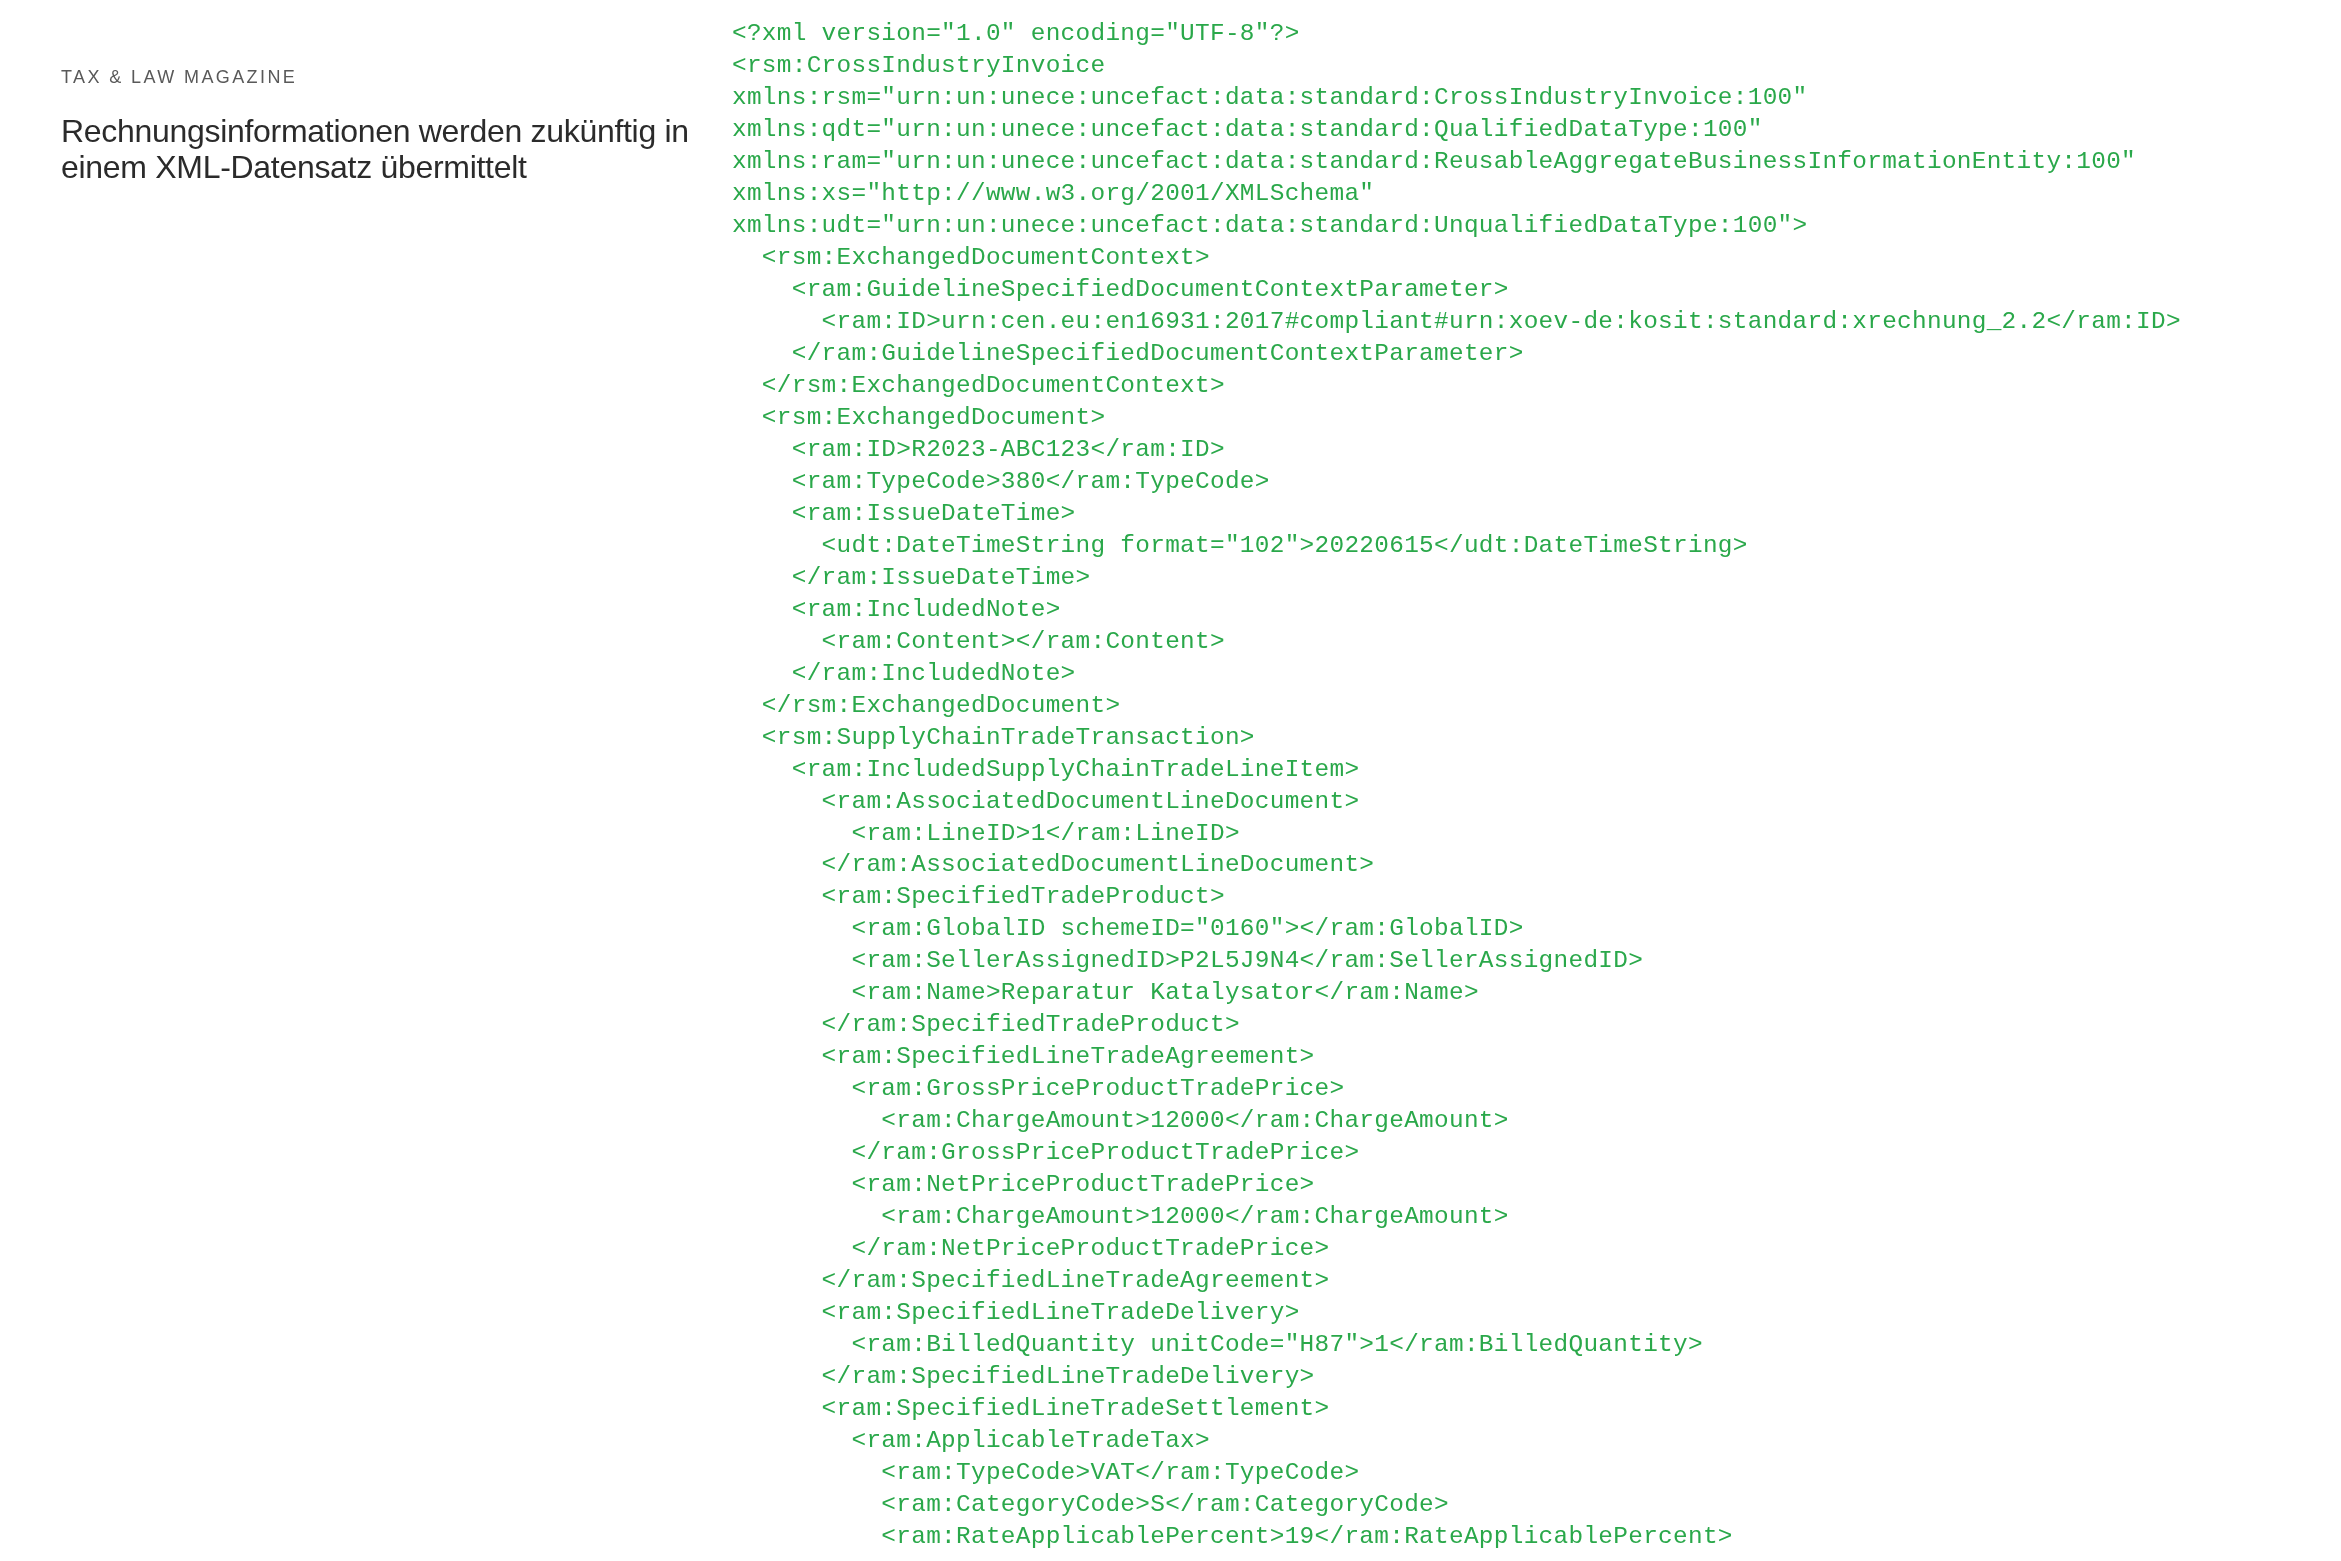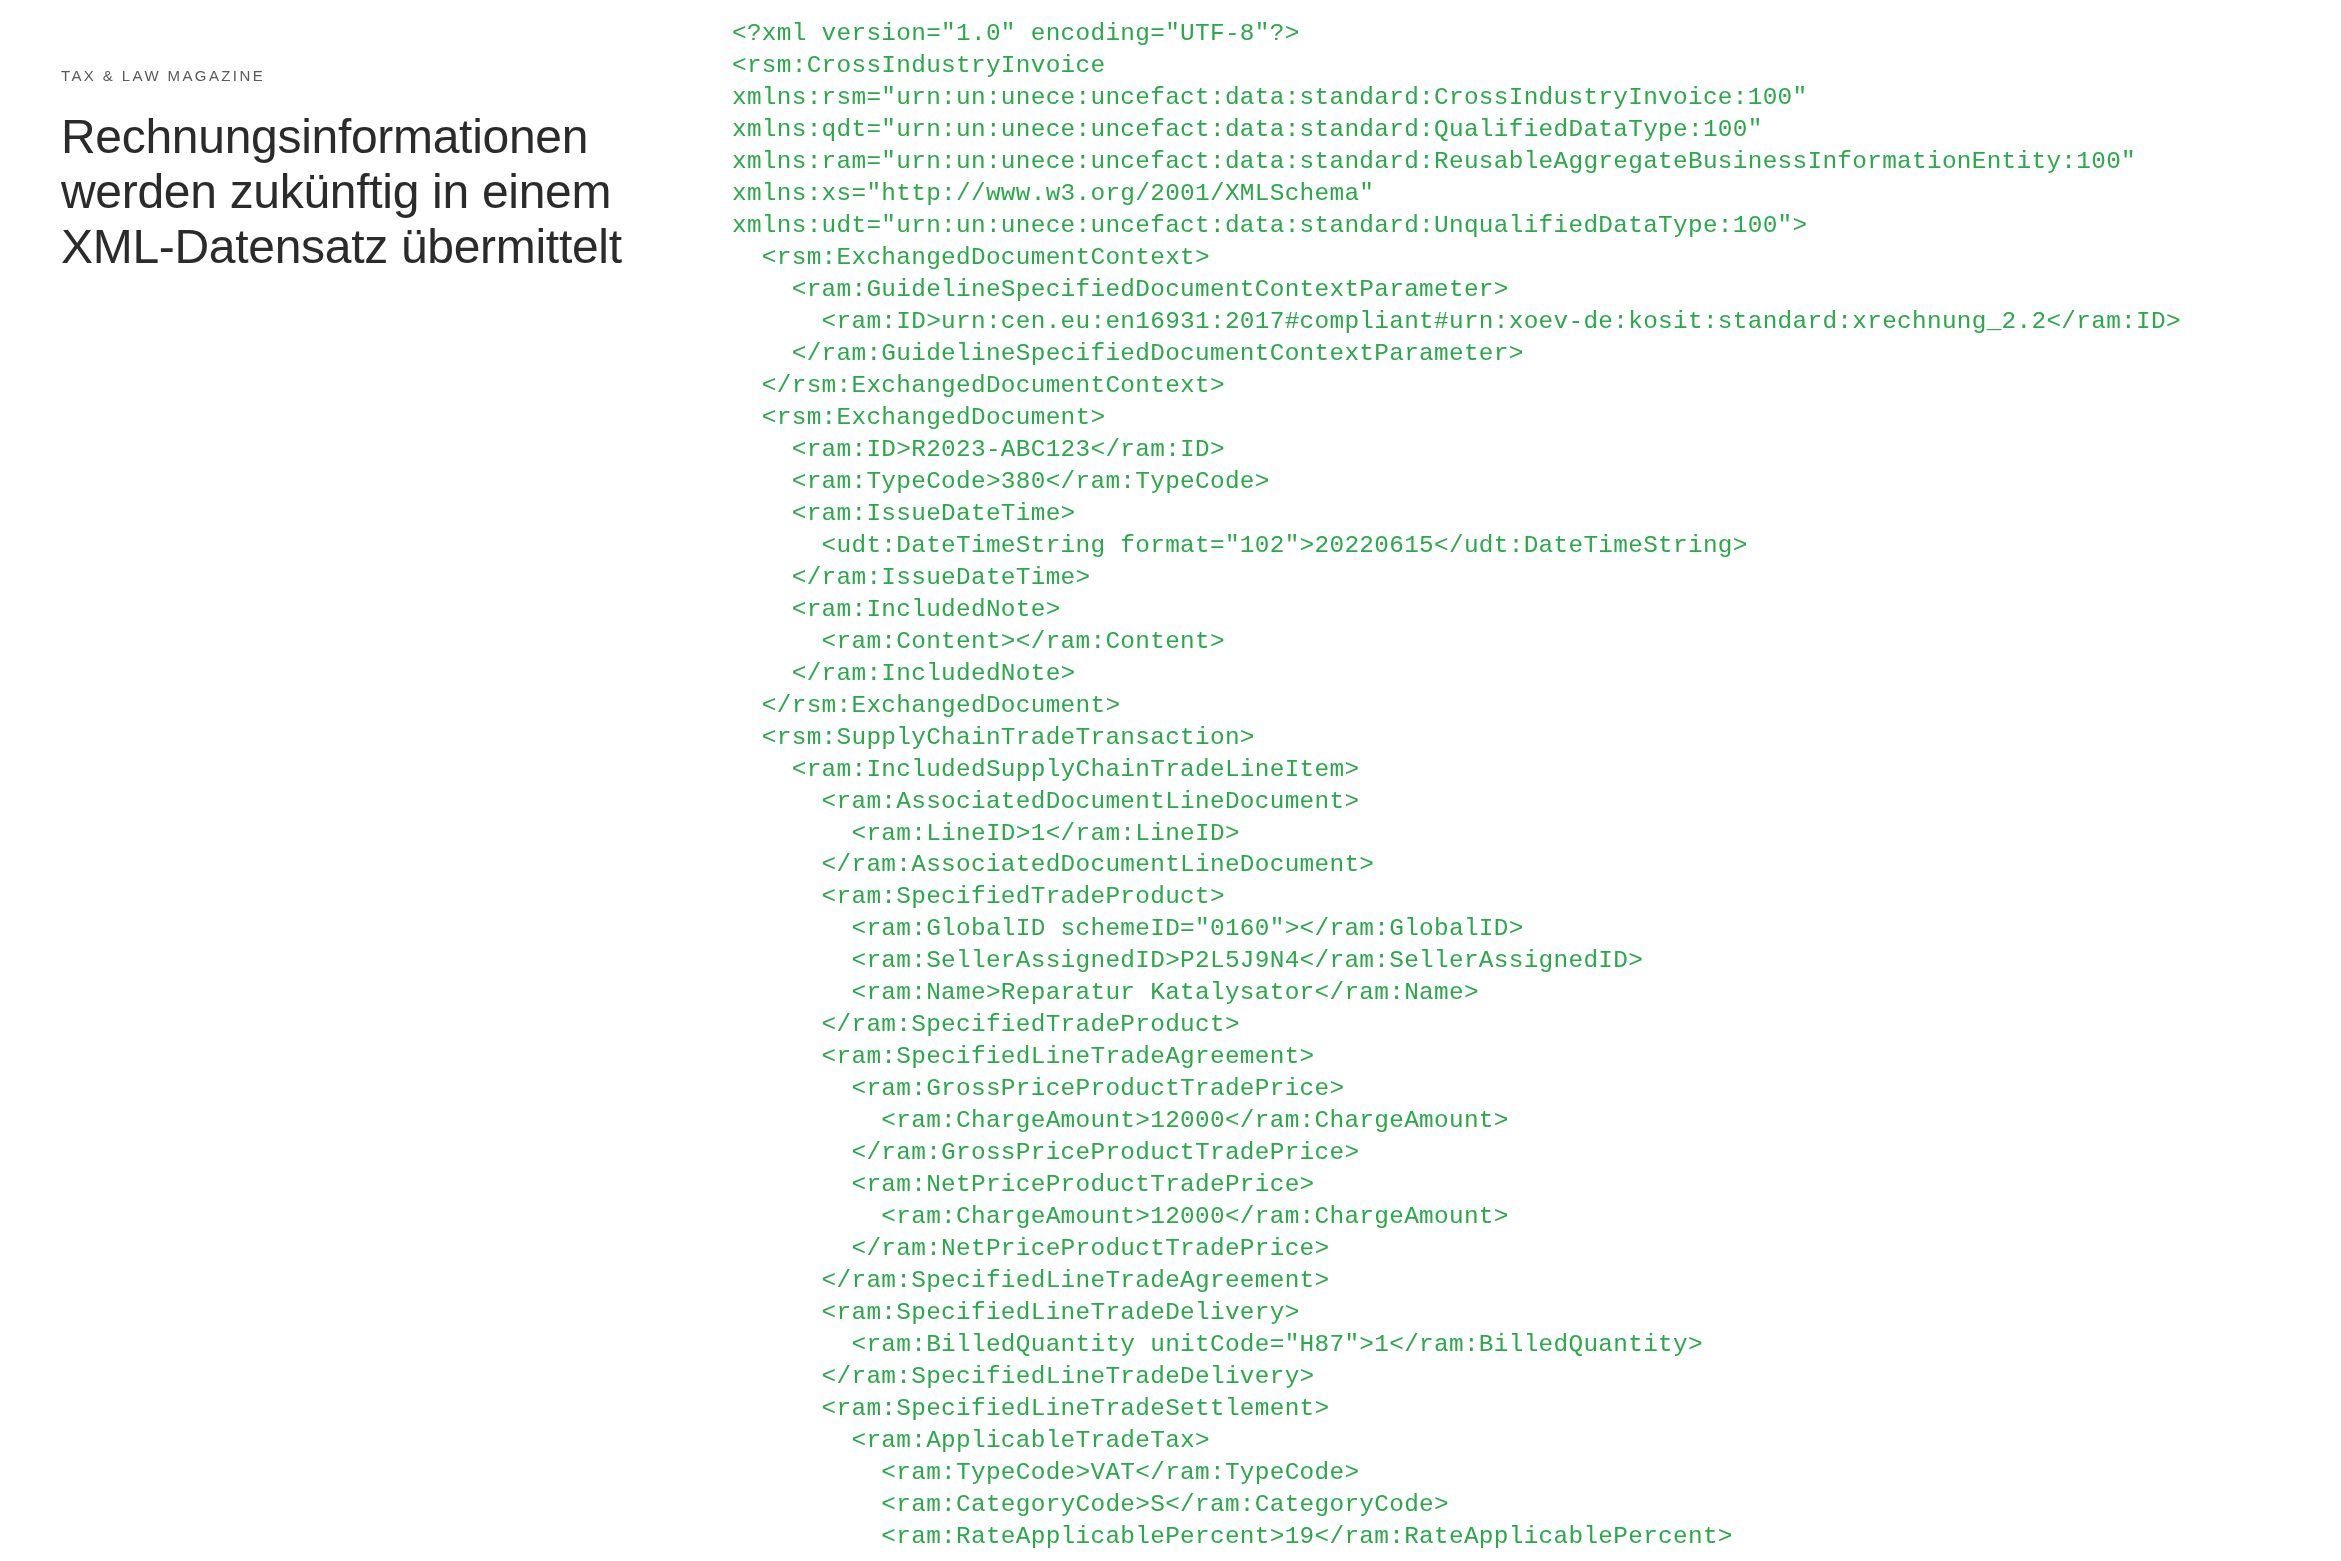--- a/index.html
+++ b/index.html
@@ -13,29 +13,29 @@
   .page {
     display: flex;
     padding: 18.3px 61px 0 61px;
   }
   .left-col {
     width: 671px;
     padding-top: 49px;
     padding-right: 37px;
   }
   .category {
-    font-size: 15px;
+    font-size: 18px;
     letter-spacing: 2.4px;
     color: #595959;
     text-transform: uppercase;
     font-weight: 400;
     margin-bottom: 24.4px;
   }
   .headline {
-    font-size: 48px;
+    font-size: 32px;
     line-height: 1.15;
     color: #2b2b2b;
     font-weight: 400;
     letter-spacing: -0.3px;
   }
   .right-col {
     flex: 1;
     padding-top: 0;
   }
   .code {

